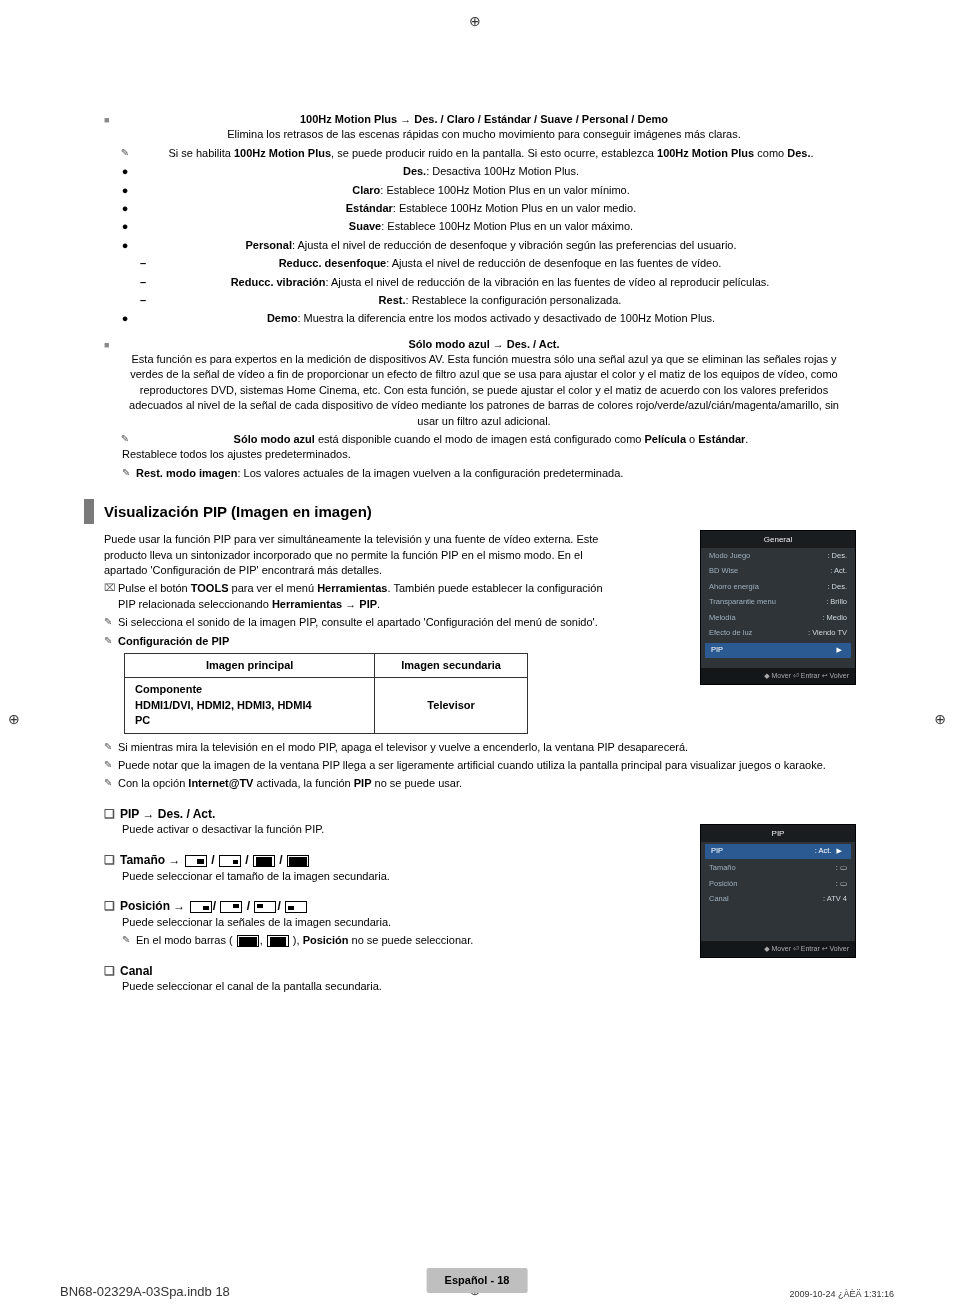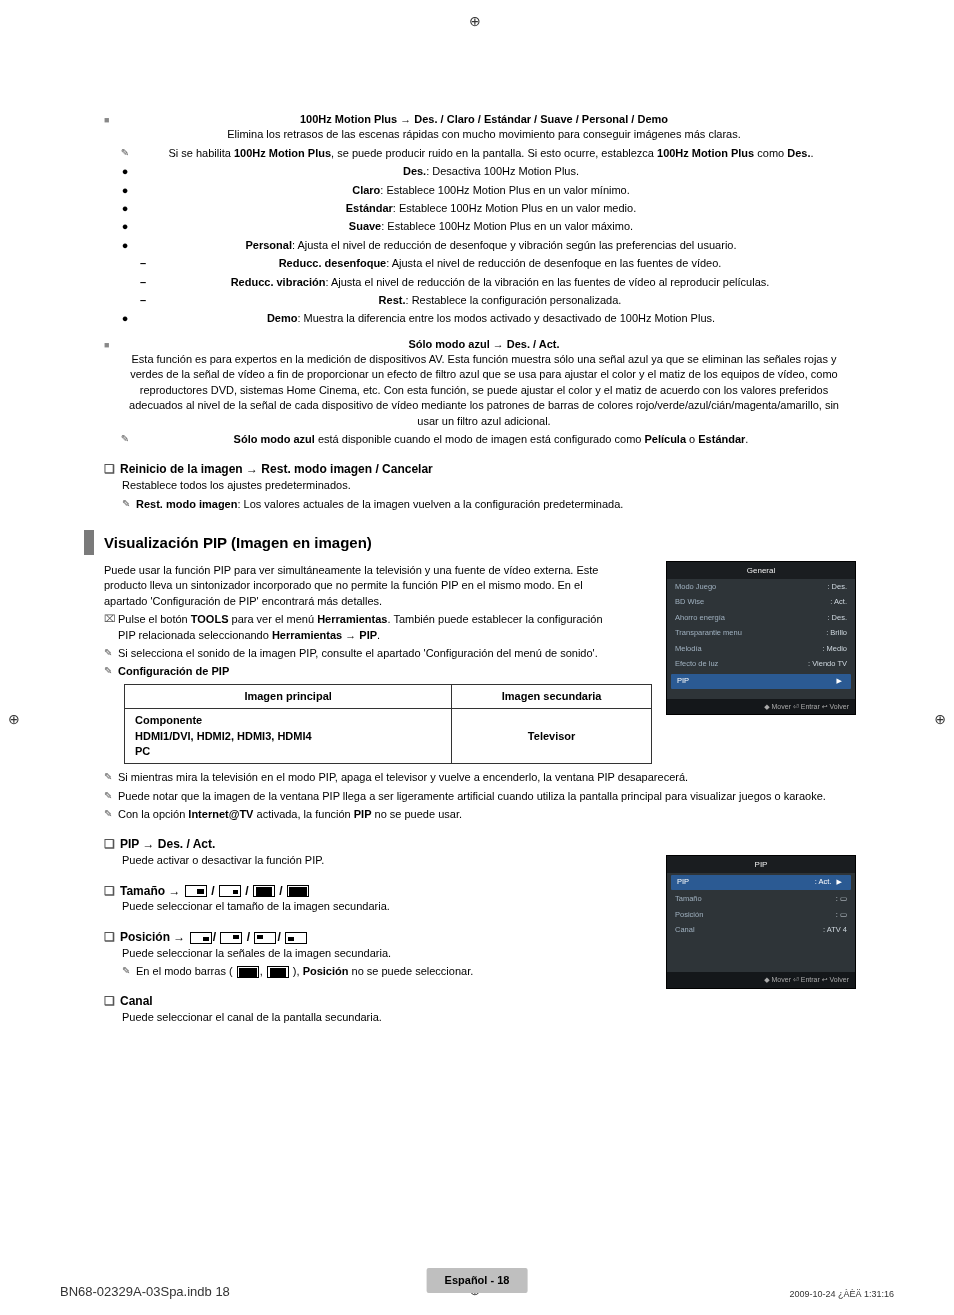--- a/index.html
+++ b/index.html
@@ -40,36 +40,36 @@
     font-weight: bold;
     font-size: 15px;
     border-left: 10px solid #7a7a7a;
     padding: 2px 0 2px 10px;
     margin: 18px 0 8px -20px;
   }
   .subhead { font-weight: bold; font-size: 12px; margin-top: 14px; }
   .qmark { display:inline-block; width:16px; font-size:12px; color:#555;}
   .osd {
     position: absolute;
-    width: 190px;
+    width: 156px;
     background: #2e3438;
     color: #ddd;
     font-size: 7.5px;
     border: 1px solid #000;
   }
   .osd .title { background:#1a1d20; text-align:center; padding:3px 0; color:#eee; font-size:8px;}
   .osd .line { display:flex; padding:2.5px 8px; }
   .osd .line .k { flex:1; color:#9fb0bf; }
   .osd .line .v { color:#cfd8df; }
   .osd .footer { background:#14171a; text-align:right; padding:3px 6px; font-size:7px; color:#aaa;}
   .osd .hl { background:#2b5a93; color:#fff; padding:2px 6px; margin:2px 4px; display:flex; justify-content:space-between; border-radius:1px;}
   .osd .arrow { background:#2b5a93; color:#fff; font-size:7px; padding:0 3px; border-radius:1px;}
   .pip-icon { display:inline-block; border:1px solid #000; width:22px; height:12px; position:relative; vertical-align:middle; margin:0 1px;}
   .pip-icon .inner { position:absolute; background:#000; }
-  table.piptab { border-collapse: collapse; margin-top:4px; margin-left:20px; width:528px;}
+  table.piptab { border-collapse: collapse; margin-top:4px; margin-left:20px; width:404px;}
   table.piptab th, table.piptab td { border:1px solid #333; padding:4px 10px; font-size:11px; text-align:center;}
   table.piptab th { font-weight:bold; }
   .page-footer {
     position:absolute; bottom:22px; left:50%; transform:translateX(-50%);
     background:#bfbfbf; color:#000; font-weight:bold; font-size:11px;
     padding:5px 18px; border-radius:2px;
   }
   .footmeta-l { position:absolute; bottom:14px; left:60px; font-size:13px; color:#333;}
   .footmeta-r { position:absolute; bottom:14px; right:60px; font-size:9px; color:#333;}
 </style>
@@ -144,23 +144,20 @@
       <div>Esta función es para expertos en la medición de dispositivos AV. Esta función muestra sólo una señal azul ya que se eliminan las señales rojas y verdes de la señal de vídeo a fin de proporcionar un efecto de filtro azul que se usa para ajustar el color y el matiz de los equipos de vídeo, como reproductores DVD, sistemas Home Cinema, etc. Con esta función, se puede ajustar el color y el matiz de acuerdo con los valores preferidos adecuados al nivel de la señal de cada dispositivo de vídeo mediante los patrones de barras de colores rojo/verde/azul/cián/magenta/amarillo, sin usar un filtro azul adicional.</div>
       <div class="row">
           <span class="lead note-icon">✎</span>
         <span class="txt">
           <span class="bold">Sólo modo azul</span><span> está disponible cuando el modo de imagen está configurado como </span><span class="bold">Película</span><span> o </span><span class="bold">Estándar</span><span>.</span>
         </span>
       </div>
     </div>
   </div>
 
-  <div class="subhead">
-    <span class="qmark">❏</span><span>Reinicio de la imagen → Rest. modo imagen / Cancelar</span>
-  </div>
   <div class="indent1">Restablece todos los ajustes predeterminados.</div>
   <div class="row indent1">
       <span class="lead note-icon">✎</span>
     <span class="txt"><span class="bold">Rest. modo imagen</span><span>: Los valores actuales de la imagen vuelven a la configuración predeterminada.</span></span>
   </div>
 
   <div class="section-title">Visualización PIP (Imagen en imagen)</div>
 
   <div style="position:relative;">
     <div style="width:510px">Puede usar la función PIP para ver simultáneamente la televisión y una fuente de vídeo externa. Este producto lleva un sintonizador incorporado que no permite la función PIP en el mismo modo. En el apartado 'Configuración de PIP' encontrará más detalles.</div>

